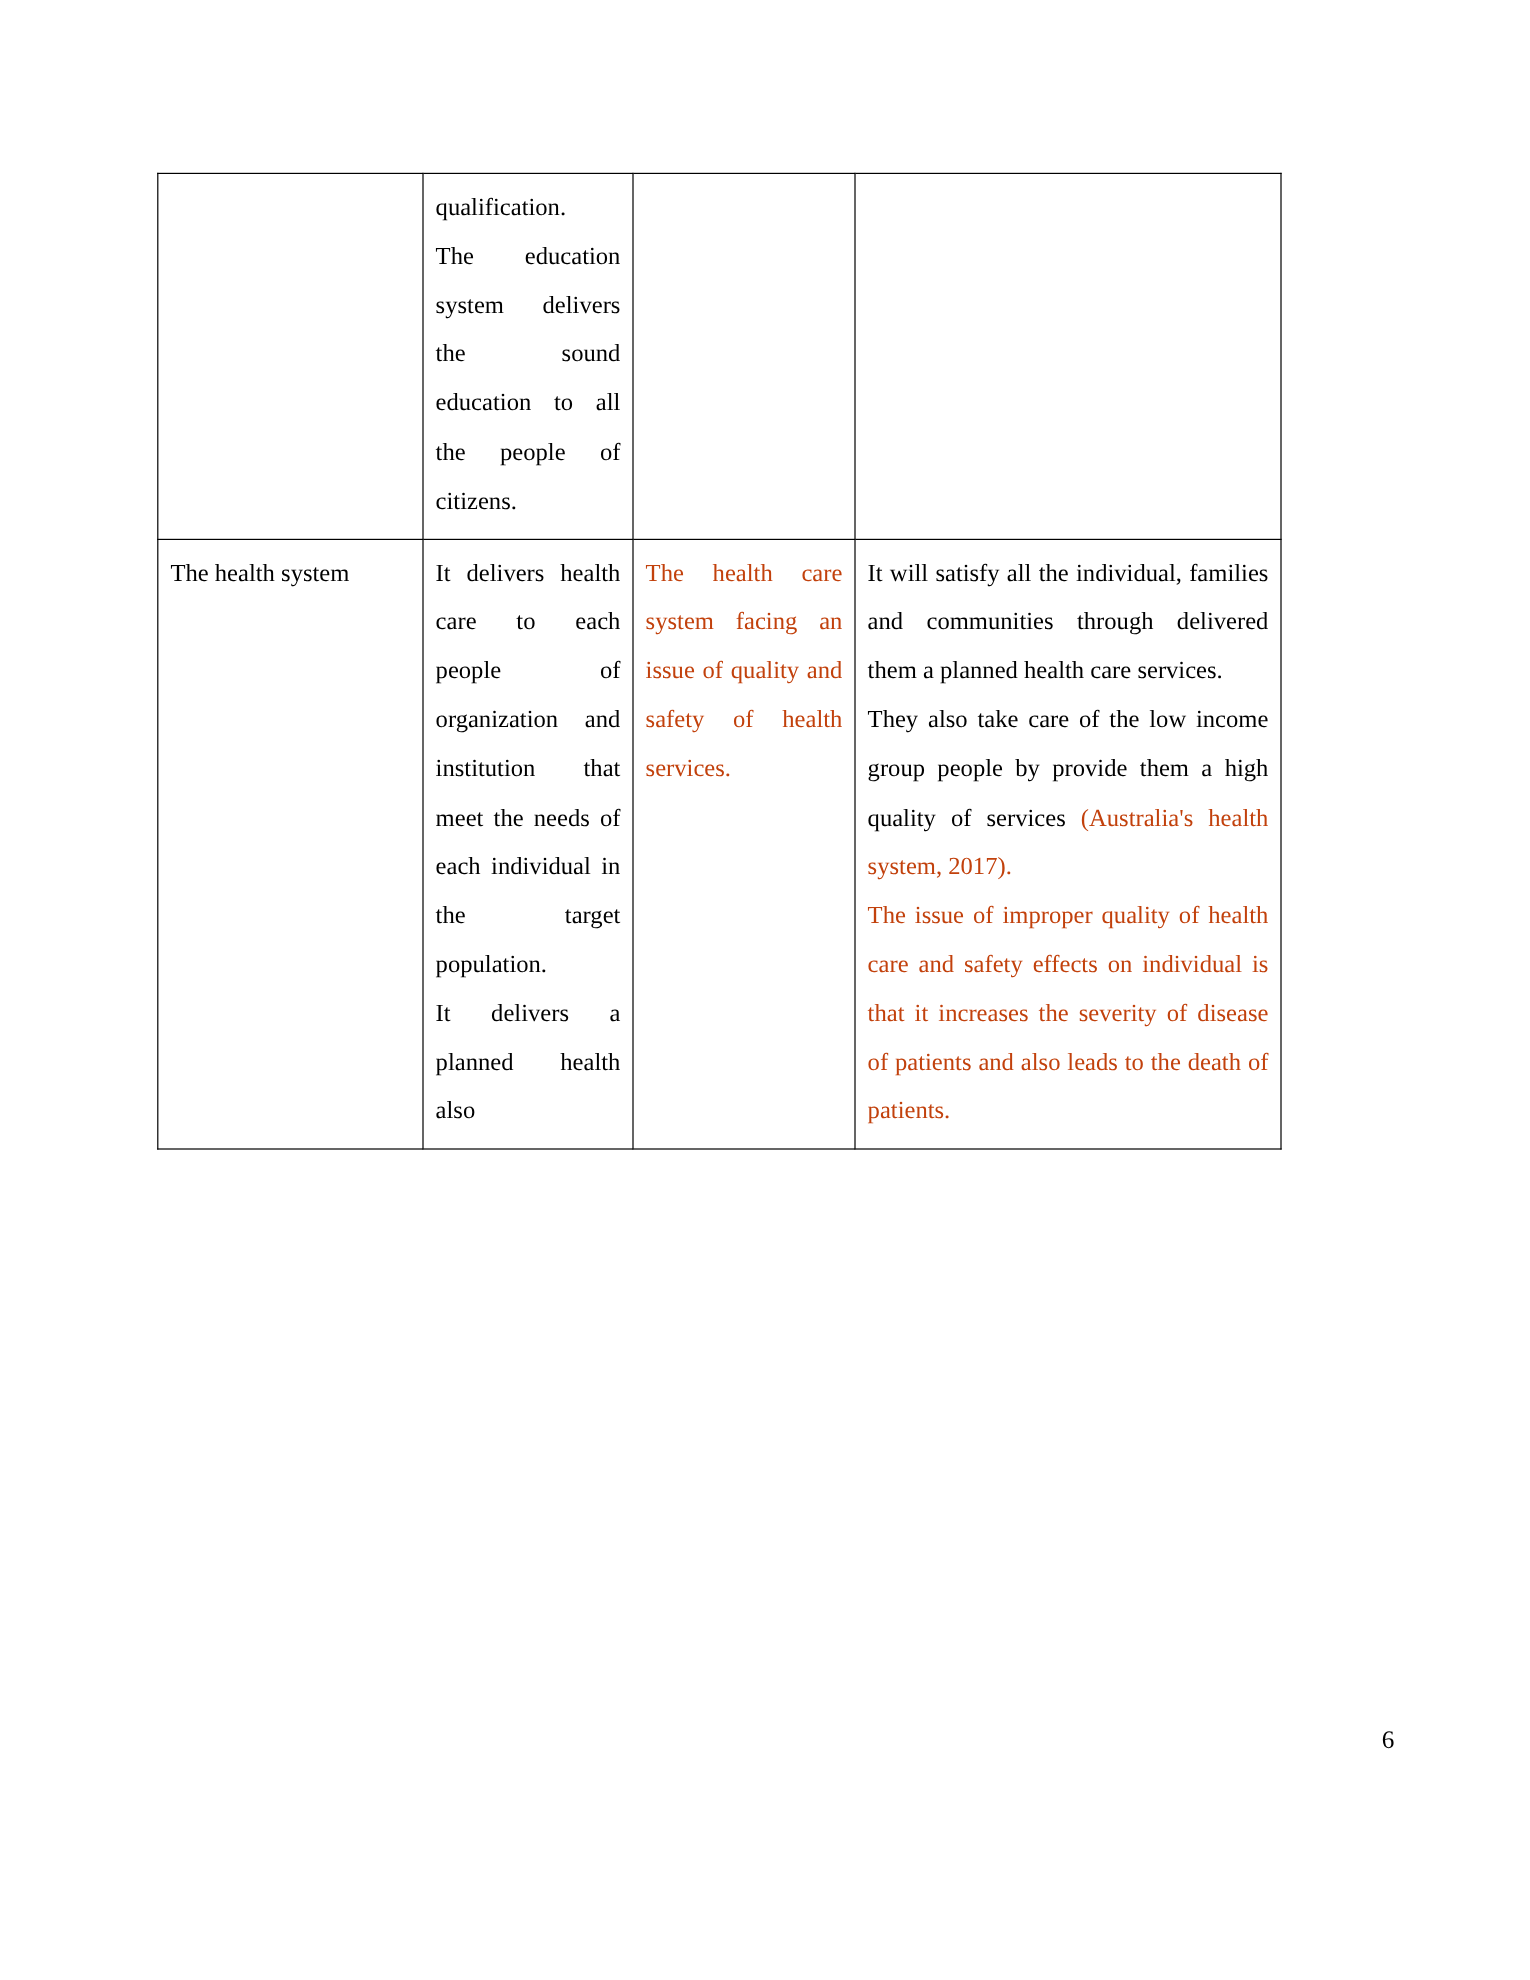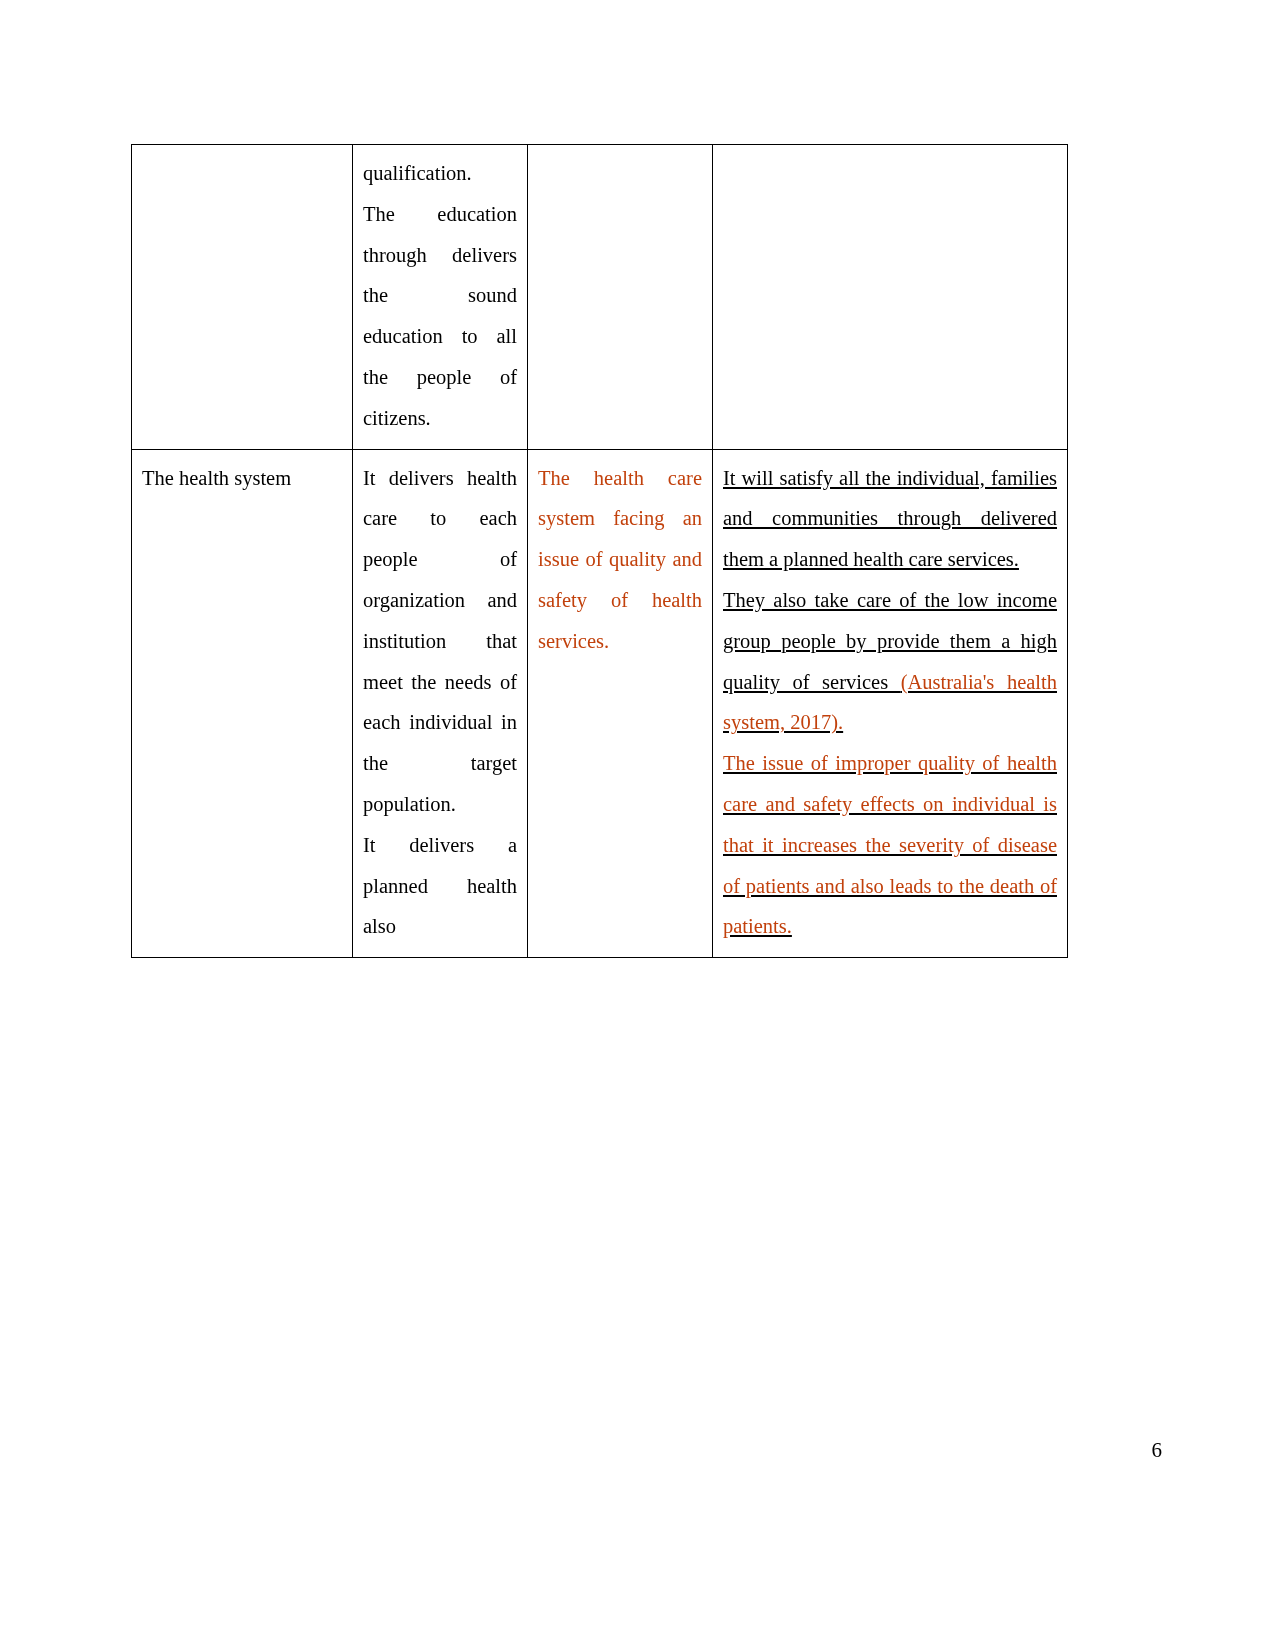--- a/index.html
+++ b/index.html
@@ -45,21 +45,21 @@
     text-justify: inter-word;
     word-break: break-word;
     overflow-wrap: anywhere;
     hyphens: none;
   }
 
   
   .col-a { width: 200px; }
   .col-b { width: 154px; }
   .col-c { width: 164px; }
-  .col-d { width: 334px; text-decoration: underline; }
+  .col-d { width: 334px; }
 
   
   .cell-label {
     text-align: left;
   }
 
   .para {
     margin: 0;
     text-align: justify;
     text-justify: inter-word;
@@ -95,21 +95,21 @@
 
 <div class="page">
 
   <table class="doc-table">
     <tbody>
 
       <tr>
         <td class="col-a"></td>
         <td class="col-b">
           <p class="para no-stretch">qualification.</p>
-          <p class="para no-stretch">The education through delivers the sound education to all the people of citizens.</p>
+          <p class="para no-stretch">The education system delivers the sound education to all the people of citizens.</p>
         </td>
         <td class="col-c"></td>
         <td class="col-d"></td>
       </tr>
 
       <tr>
         <td class="col-a cell-label">
           <p class="para no-stretch">The health system</p>
         </td>
 

